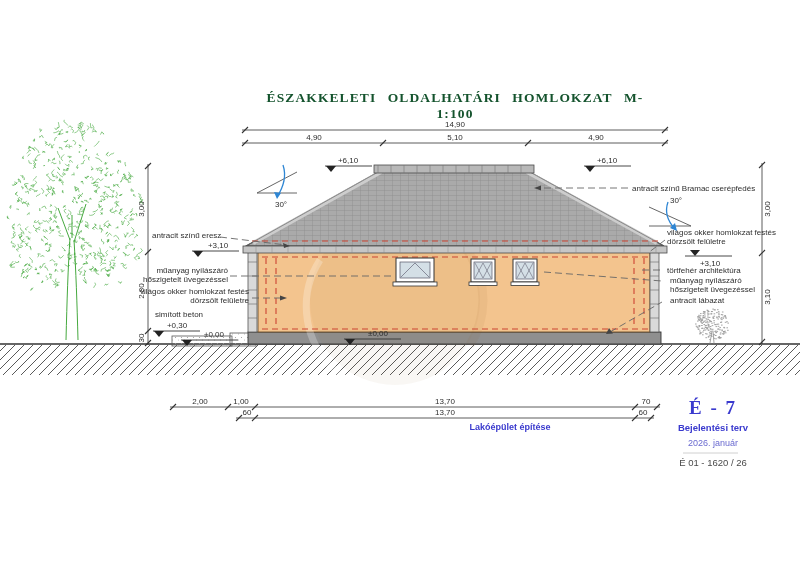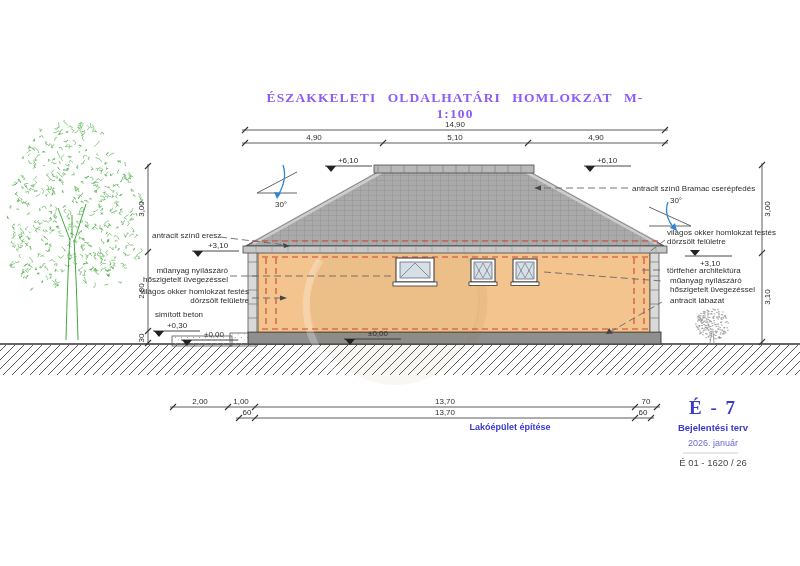--- a/index.html
+++ b/index.html
@@ -1,20 +1,20 @@
 <!DOCTYPE html>
 <html style="--wall: #f3c48e; --roof: #aaaaaa; --roof_line: #8c8c8c; --fascia: #c6c6c6; --plinth: #8f8f8f; --glass: #d4dfe6; --insulation_dash: #cc4433; --blueprint_blue: #3a3ace; --tree_green: #46a93f; --slope_arrow_blue: #2e86d4;"><head>
 <meta charset="utf-8">
 <style>
   html,body{margin:0;padding:0;background:#fff;}
   .page{position:relative;width:800px;height:566px;background:#fff;overflow:hidden;
         font-family:"Liberation Sans", sans-serif;color:#333;}
   .title{position:absolute;left:250px;top:90px;width:410px;text-align:center;
          font-family:"Liberation Serif", serif;font-weight:bold;font-size:13.5px;
-         letter-spacing:1.1px;word-spacing:7px;color:#8b5cf6;}
+         letter-spacing:1.1px;word-spacing:7px;color:#14532d;}
   svg{position:absolute;left:0;top:0;}
   svg text{font-family:"Liberation Sans", sans-serif;fill:#2e2e2e;}
   .dimtxt{font-size:8px;}
   .nottxt{font-size:8px;}
   .lvltxt{font-size:8px;}
   .tb-code{font-family:"Liberation Serif", serif;font-weight:bold;font-size:19px;letter-spacing:2px;}
   .tb-bold{font-weight:bold;font-size:9.5px;}
   .tb-reg{font-size:9px;}
   .tb-num{font-size:9.5px;fill:#4a4a4a;}
 </style>

